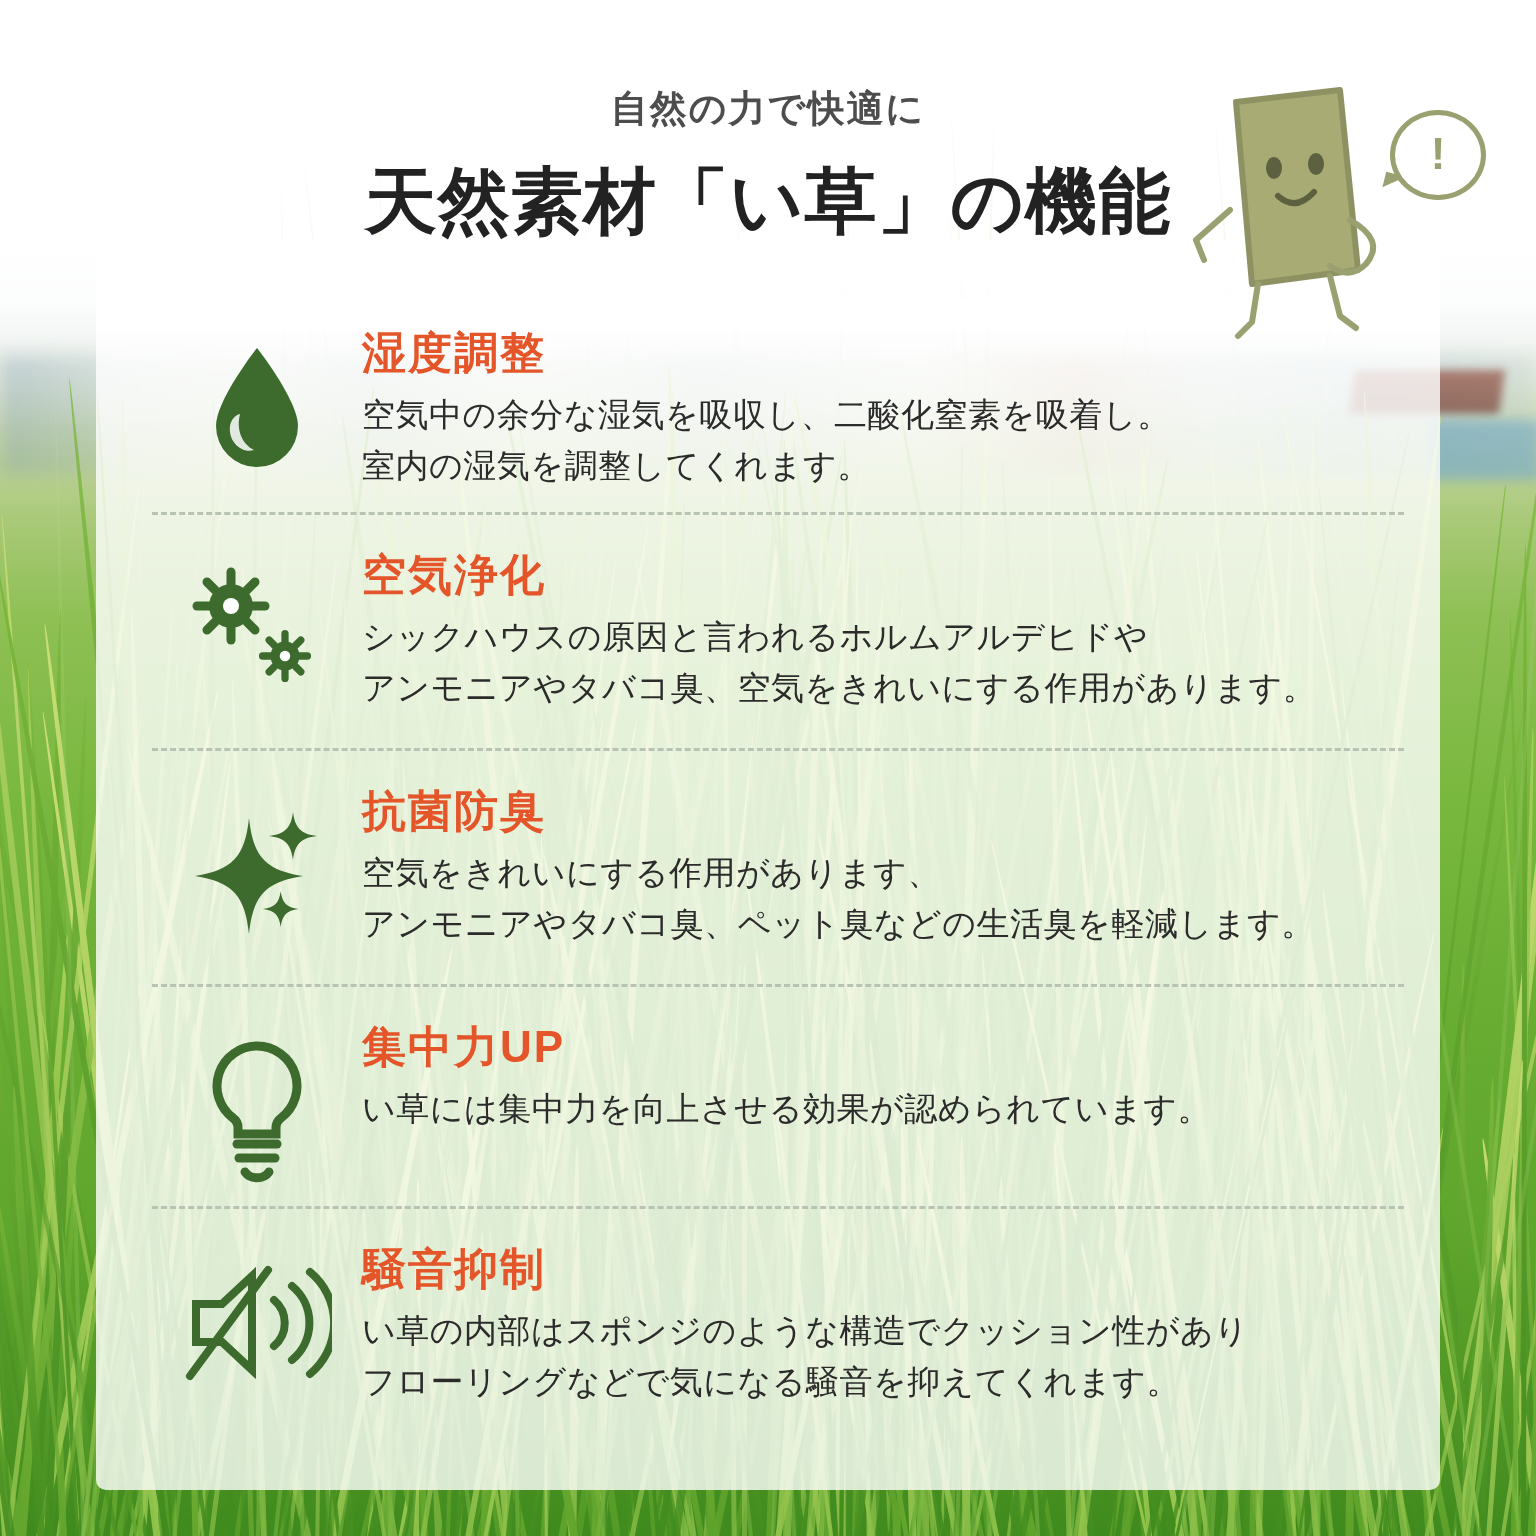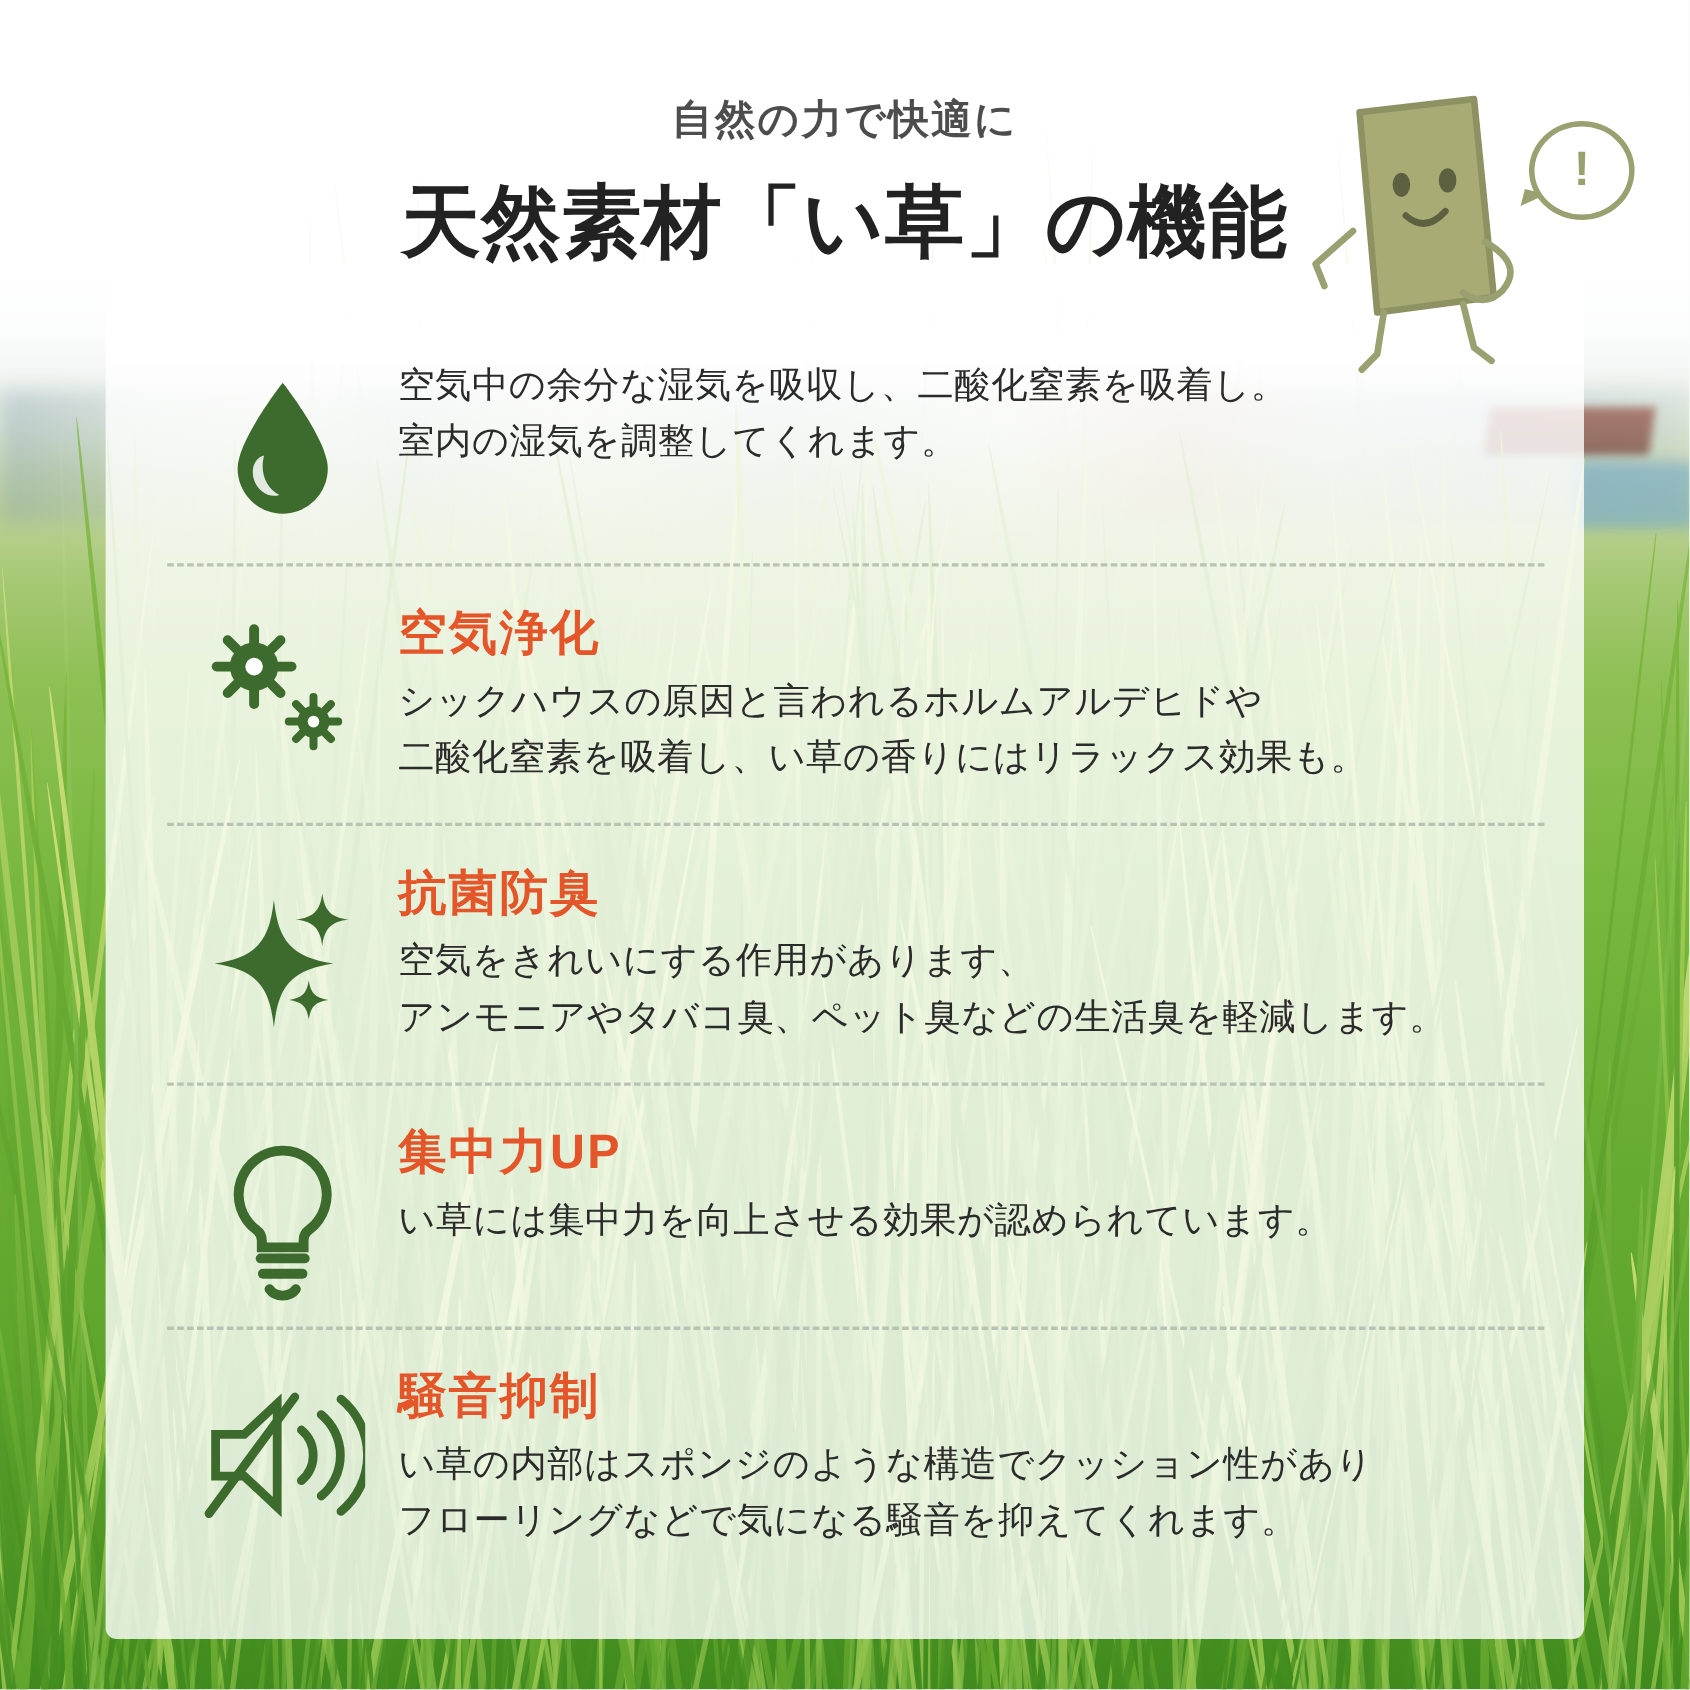--- a/index.html
+++ b/index.html
@@ -739,20 +739,21 @@
 
   <div class="features" id="features">
       <div class="feature" style="min-height: 212px; padding-top: 16px;">
         <div class="icon-cell">
           <svg width="110" height="130" viewBox="0 0 110 130">
             <path d="M55 6 C55 6 14 58 14 84 a41 41 0 0 0 82 0 C96 58 55 6 55 6 Z" fill="#3d6b2e"></path>
             <path d="M38 72 C34 88 40 102 52 108 C40 112 26 100 28 84 C29 78 33 73 38 72 Z" fill="#ffffff" opacity=".85"></path>
           </svg>
         </div>
         <div class="text-cell">
+          <div class="feature-title">湿度調整</div>
           <div class="feature-line">空気中の余分な湿気を吸収し、二酸化窒素を吸着し。</div>
           <div class="feature-line">室内の湿気を調整してくれます。</div>
         </div>
       </div>
       <div class="feature" style="min-height: 236px; padding-top: 26px;">
         <div class="icon-cell">
           <svg width="140" height="130" viewBox="0 0 140 130">
             <g fill="#3d6b2e">
               <g transform="translate(44,42)">
                 <circle r="22"></circle>
@@ -781,21 +782,21 @@
                   <line x1="-24" y1="24" x2="-16" y2="16"></line>
                 </g>
                 <circle r="8" fill="#ffffff"></circle>
               </g>
             </g>
           </svg>
         </div>
         <div class="text-cell">
           <div class="feature-title">空気浄化</div>
           <div class="feature-line">シックハウスの原因と言われるホルムアルデヒドや</div>
-          <div class="feature-line">二酸化窒素を吸着し、い草の香りにはリラックス効果も。</div>
+          <div class="feature-line">アンモニアやタバコ臭、空気をきれいにする作用があります。</div>
         </div>
       </div>
       <div class="feature" style="min-height: 236px; padding-top: 26px;">
         <div class="icon-cell">
           <svg width="140" height="140" viewBox="0 0 140 140">
             <g fill="#3d6b2e">
               <path d="M54 18 C58 56 70 70 108 76 C70 82 58 96 54 134 C50 96 38 82 0 76 C38 70 50 56 54 18 Z" transform="translate(8,0)"></path>
               <path d="M112 14 C114 30 120 36 136 38 C120 40 114 46 112 62 C110 46 104 40 88 38 C104 36 110 30 112 14 Z" transform="translate(-6,-2)"></path>
               <path d="M104 96 C106 110 111 115 125 117 C111 119 106 124 104 138 C102 124 97 119 83 117 C97 115 102 110 104 96 Z" transform="translate(-10,-4) scale(0.85) translate(18,16)"></path>
             </g>

